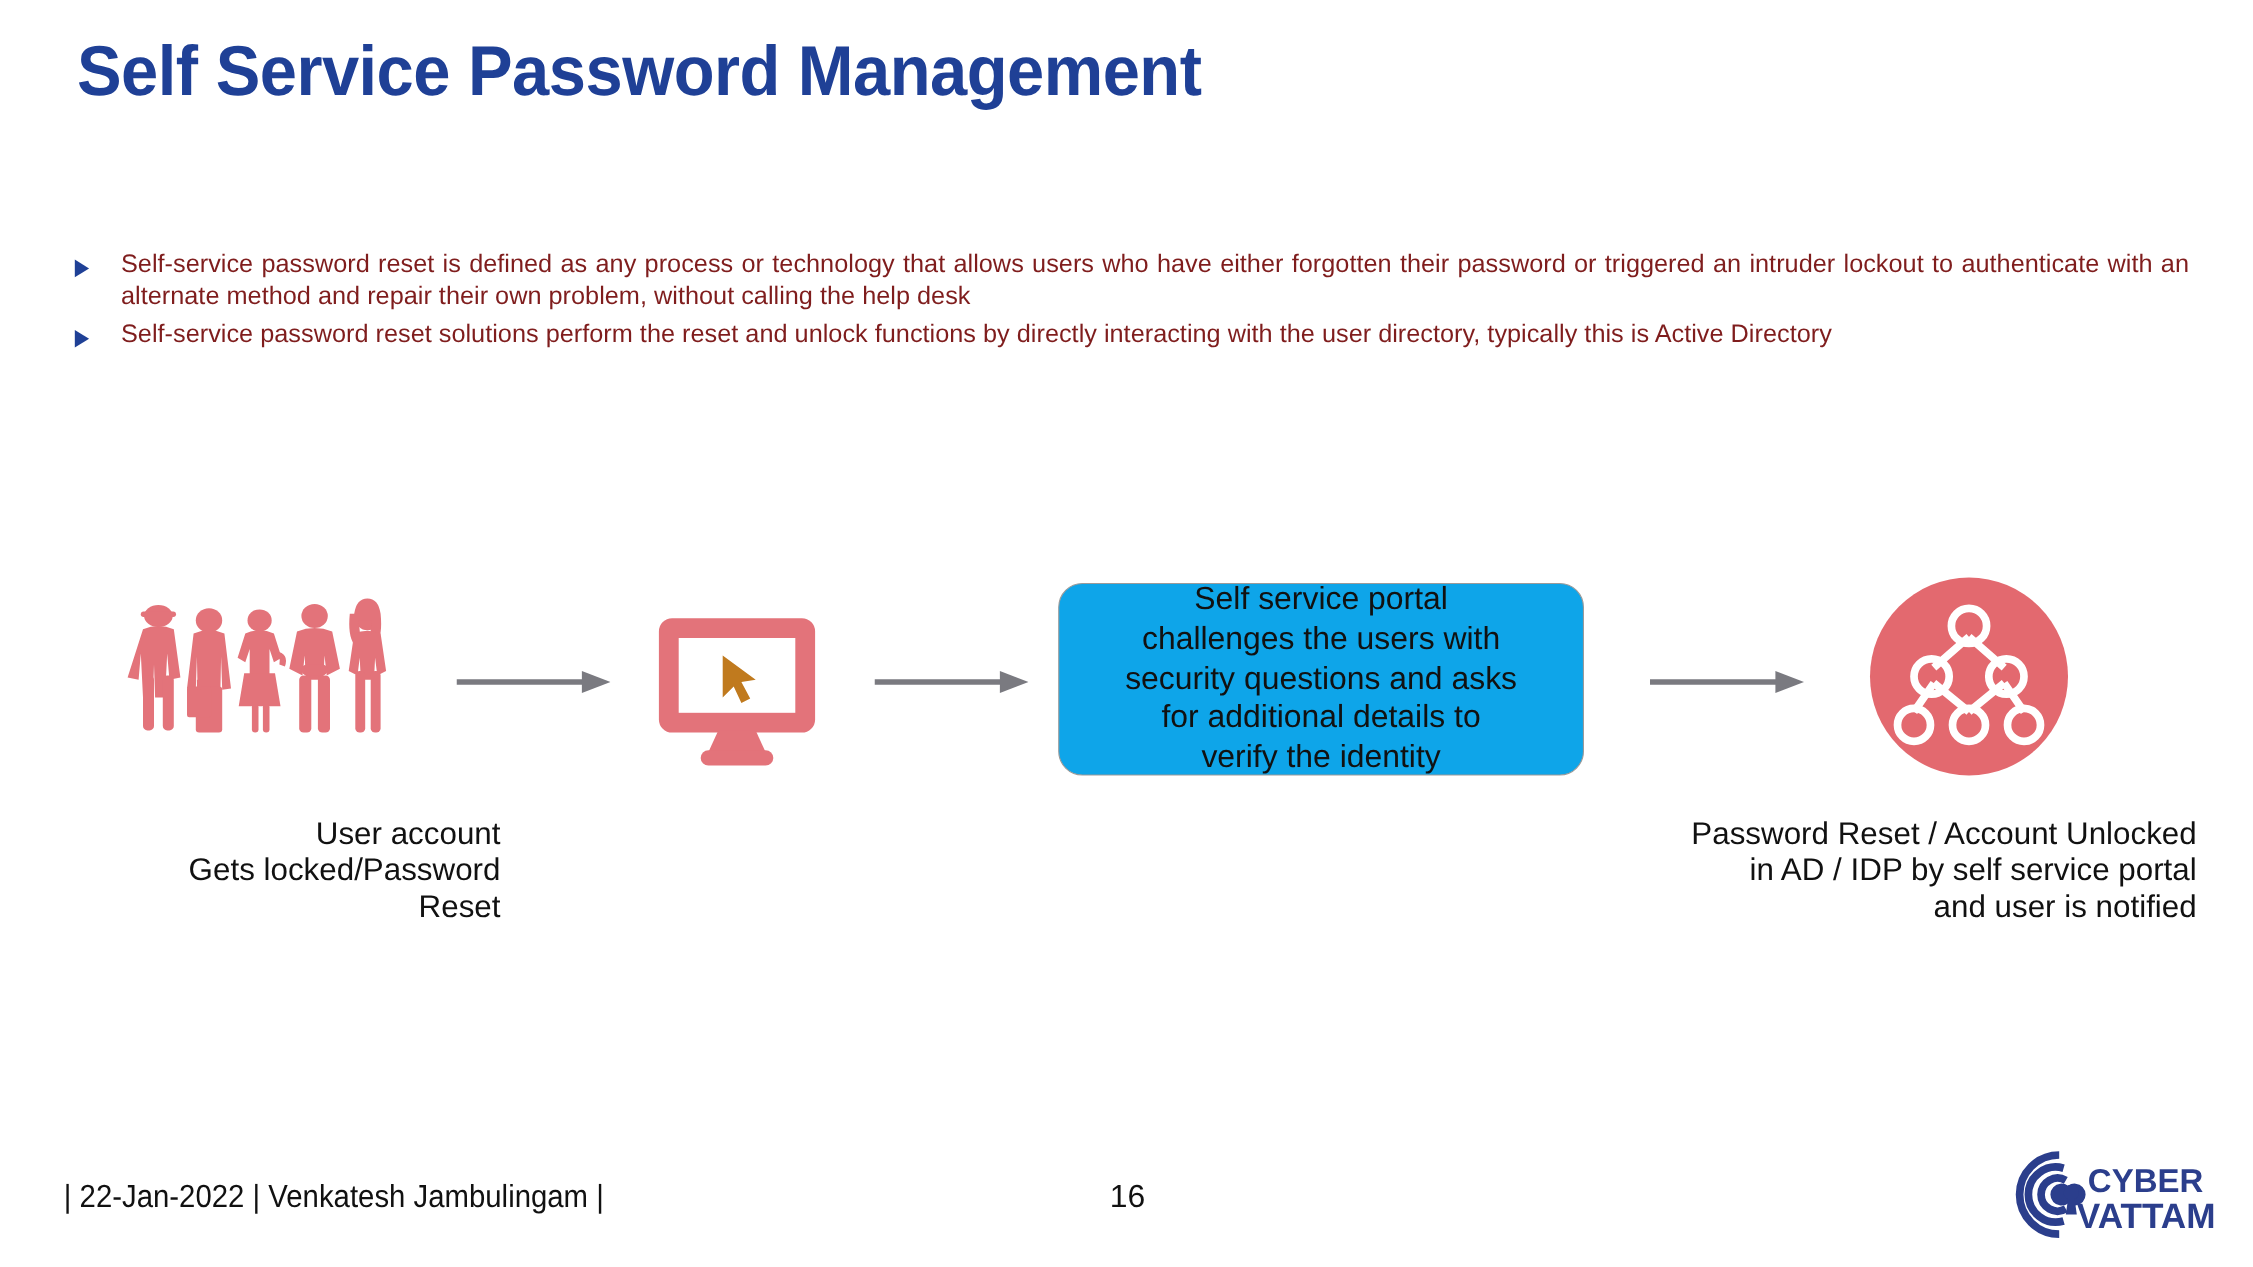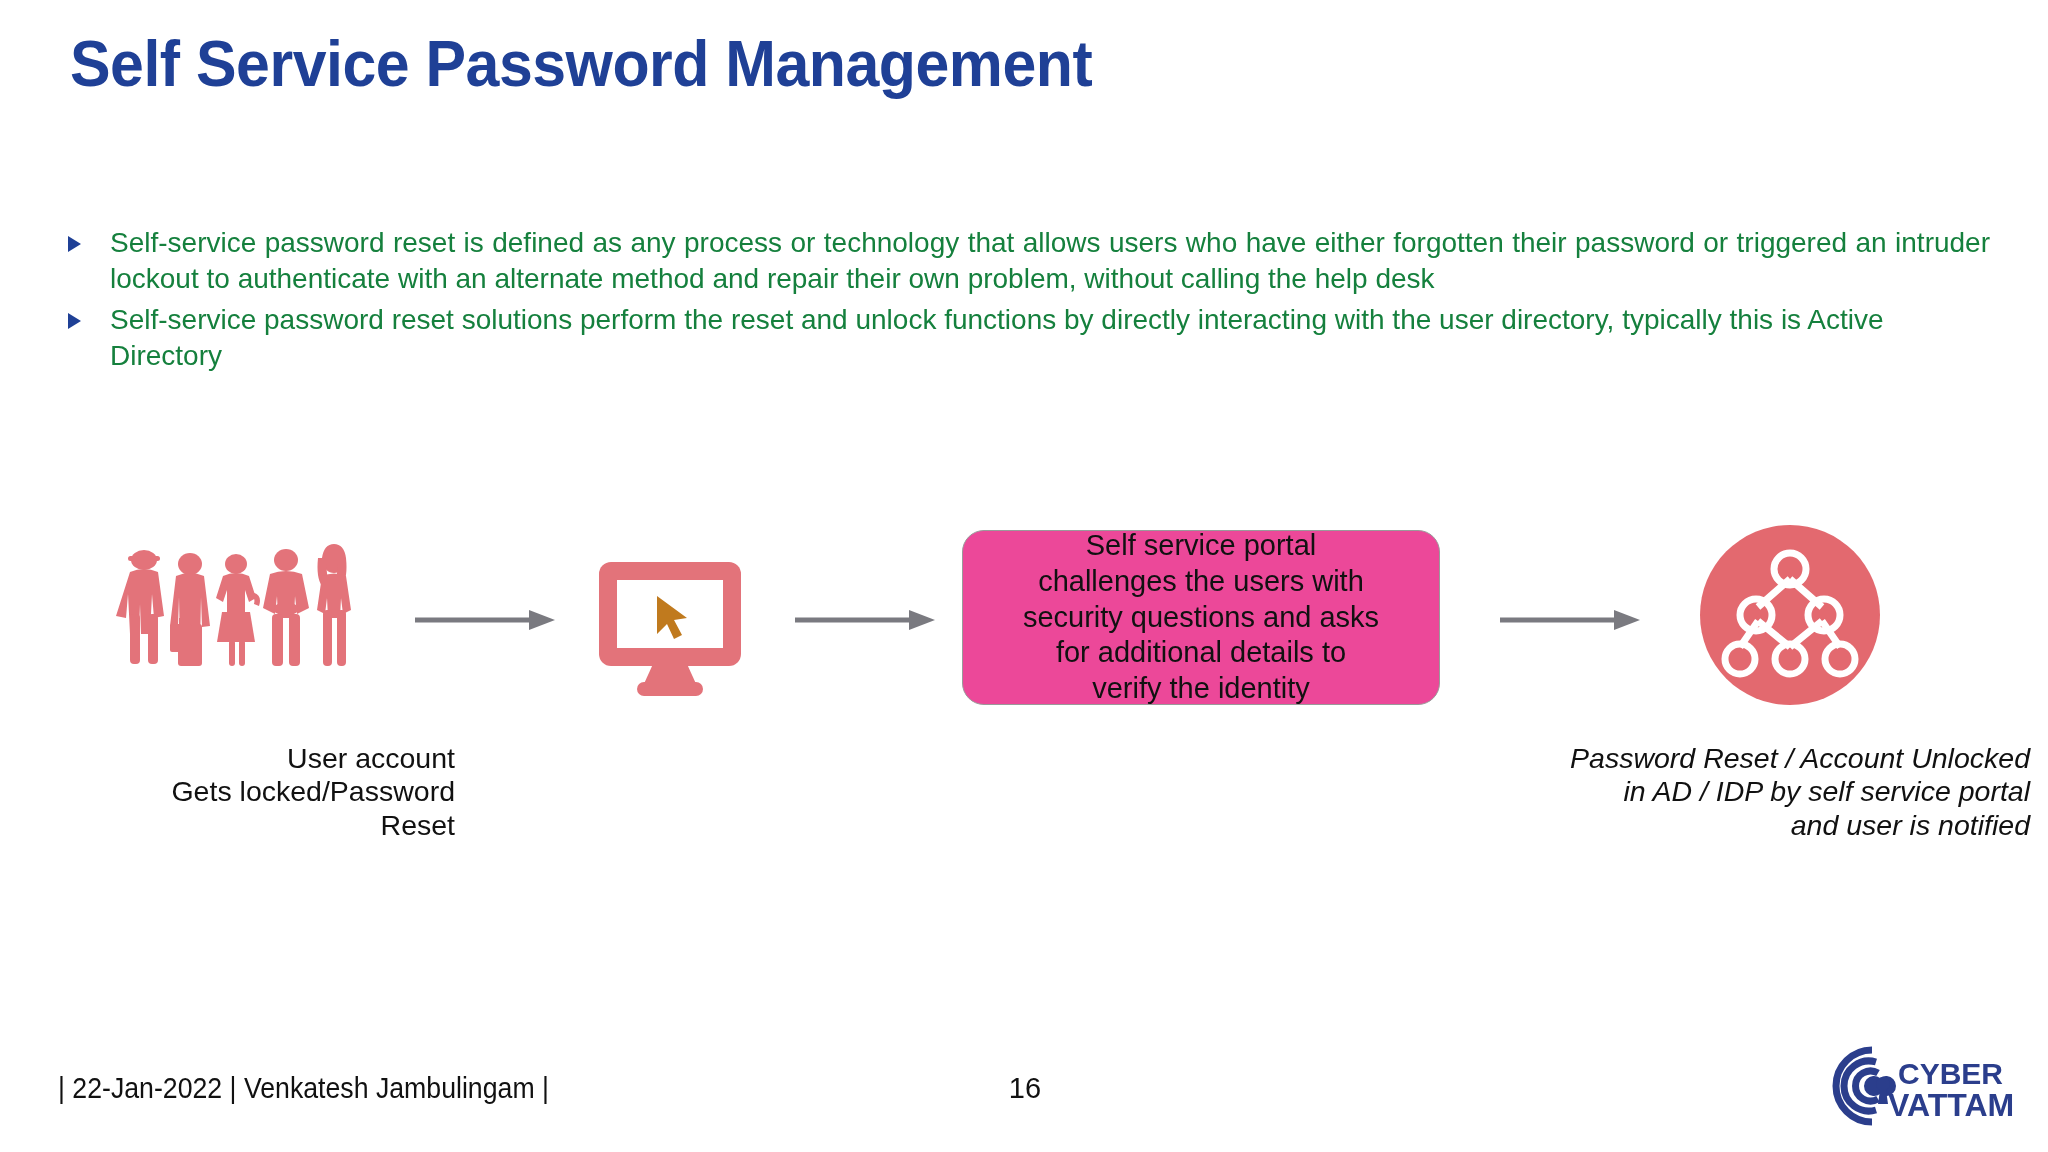--- a/index.html
+++ b/index.html
@@ -60,23 +60,23 @@
     width: 0;
     height: 0;
     border-left: 13px solid #1F4096;
     border-top: 8px solid transparent;
     border-bottom: 8px solid transparent;
     margin-left: 8px;
   }
   .bullet-text {
     flex: 1 1 auto;
     font-family: "Liberation Sans", sans-serif;
-    font-size: 28px;
+    font-size: 23px;
     line-height: 1.27;
-    color: #15803d;
+    color: #7f1d1d;
     text-align: justify;
     text-justify: inter-word;
   }
   .bullet-text.no-justify {
     text-align: left;
   }
 
   
   .diagram {
     position: absolute;
@@ -100,21 +100,21 @@
   
   .callout-box {
     position: absolute;
     left: 962px;
     top: 30px;
     width: 478px;
     height: 175px;
     box-sizing: border-box;
     border: 1.6px solid #9a9a9a;
     border-radius: 22px;
-    background: #ec4899;
+    background: #0ea5e9;
     display: flex;
     align-items: center;
     justify-content: center;
     padding: 4px 14px;
   }
   .callout-text {
     font-family: "Liberation Sans", sans-serif;
     font-size: 29px;
     line-height: 1.24;
     color: #111111;
@@ -155,21 +155,21 @@
     font-family: "Liberation Sans", sans-serif;
     font-size: 28.5px;
     line-height: 1.17;
     color: #111111;
     text-align: right;
     white-space: pre-line;
   }
   #caption-1 { left: 75px;   width: 380px; }
   #caption-2 { left: 440px;  width: 420px; }
   #caption-3 { left: 1010px; width: 340px; }
-  #caption-4 { left: 1490px; width: 540px; font-style: italic; }
+  #caption-4 { left: 1457px; width: 540px; }
 
   
   .footer-left {
     position: absolute;
     left: 58px;
     top: 1072px;
     font-family: "Liberation Sans", sans-serif;
     font-size: 29px;
     color: #111111;
     transform: scaleX(0.92);

